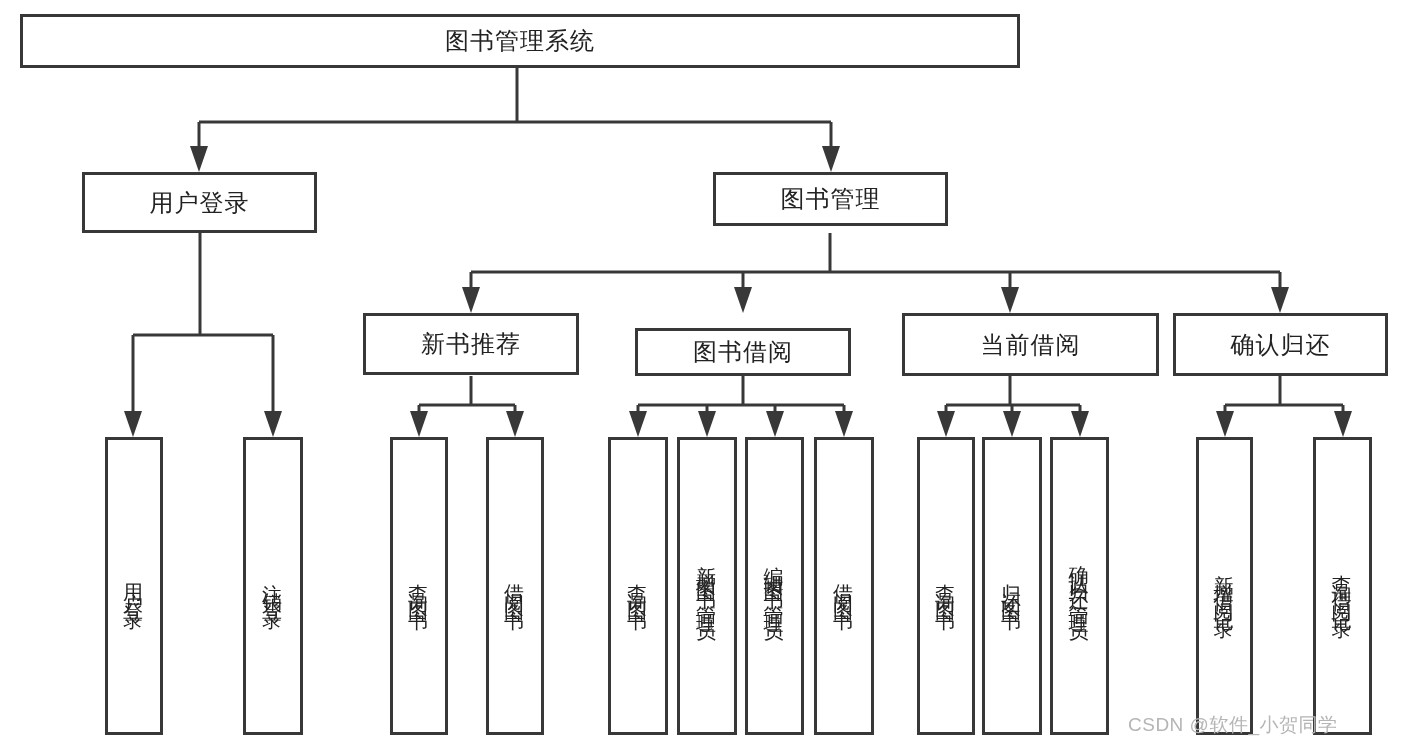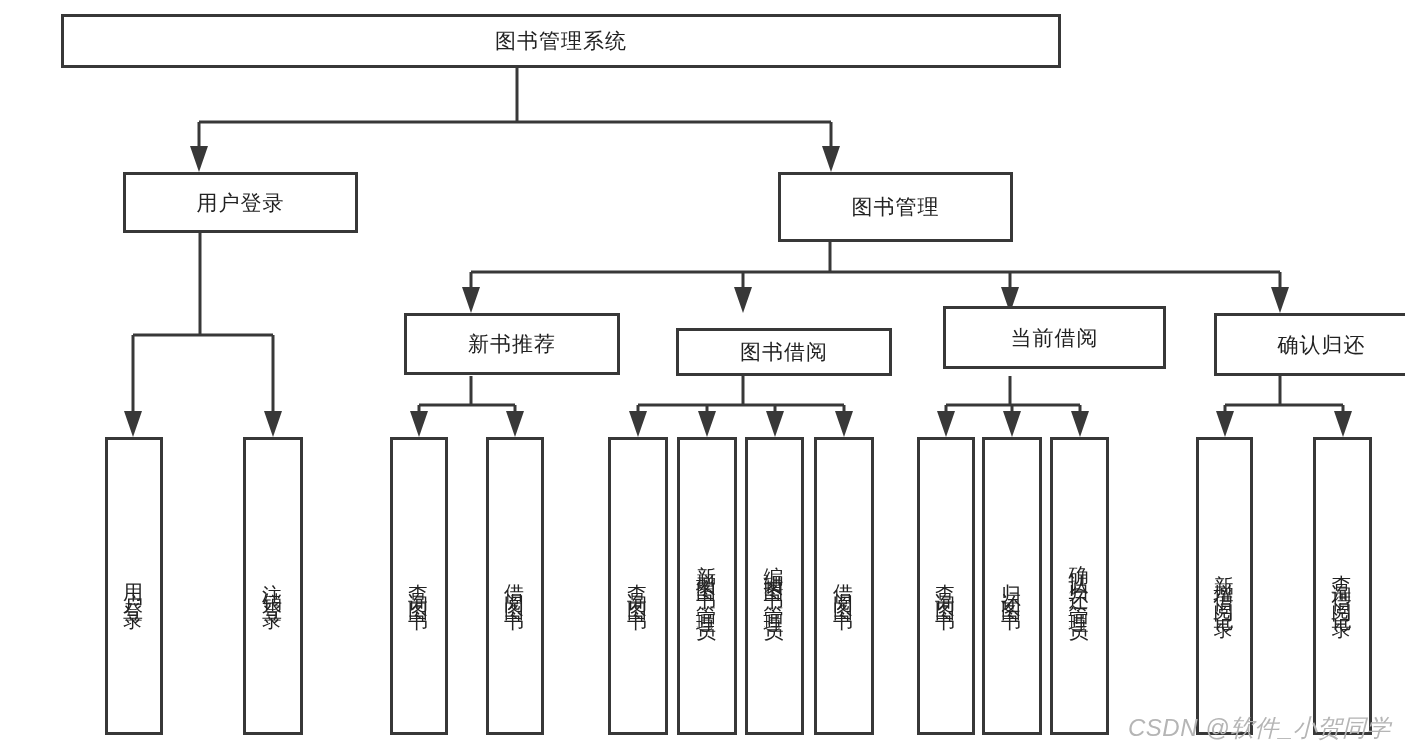--- a/index.html
+++ b/index.html
@@ -16,48 +16,46 @@
     background:var(--bg);
     overflow:hidden;
   }
   #connectors{position:absolute;left:0;top:0;width:1405px;height:747px;}
   .hnode{
     position:absolute;
     box-sizing:border-box;
     border:3px solid var(--line);
     background:#fff;
     display:flex;align-items:center;justify-content:center;
-    font-size:21px;color:var(--text);
+    font-size:24px;color:var(--text);
     letter-spacing:1px;
     z-index:2;
-    margin-left:41px;
   }
   .vnode{
     position:absolute;
     box-sizing:border-box;
     border:3px solid var(--line);
     background:#fff;
     display:flex;align-items:center;justify-content:center;
     writing-mode:vertical-lr;
     text-orientation:mixed;
     font-size:20px;color:var(--text);
     letter-spacing:9px;
     top:437px;height:298px;
     z-index:2;
   }
   .vnode.long{letter-spacing:8px;}
   .watermark{
     position:absolute;
     left:1128px;top:712px;
-    font-size:24px;
+    font-size:19px;
     color:var(--wm);
     white-space:nowrap;
     z-index:3;
     letter-spacing:0.5px;
-    font-style:italic;
   }
 </style>
 </head>
 <body>
 
 <div class="stage">
 
   <svg id="connectors" viewBox="0 0 1405 747" xmlns="http://www.w3.org/2000/svg">
       <line x1="517" y1="68" x2="517" y2="122" stroke="#383838" stroke-width="3"></line>
       <line x1="199" y1="122" x2="831" y2="122" stroke="#383838" stroke-width="3"></line>
@@ -109,25 +107,25 @@
       <path d="M 1071 411 L 1089 411 L 1080 437 Z" fill="#383838"></path>
       <line x1="1225" y1="405" x2="1225" y2="419" stroke="#383838" stroke-width="3"></line>
       <path d="M 1216 411 L 1234 411 L 1225 437 Z" fill="#383838"></path>
       <line x1="1343" y1="405" x2="1343" y2="419" stroke="#383838" stroke-width="3"></line>
       <path d="M 1334 411 L 1352 411 L 1343 437 Z" fill="#383838"></path>
     </svg>
 
   <div class="hnode" style="left:20px;top:14px;width:1000px;height:54px;">图书管理系统</div>
 
   <div class="hnode" style="left:82px;top:172px;width:235px;height:61px;">用户登录</div>
-  <div class="hnode" style="left:737px;top:172px;width:235px;height:70px;">图书管理</div>
+  <div class="hnode" style="left:713px;top:172px;width:235px;height:54px;">图书管理</div>
 
   <div class="hnode" style="left:363px;top:313px;width:216px;height:62px;">新书推荐</div>
   <div class="hnode" style="left:635px;top:328px;width:216px;height:48px;">图书借阅</div>
-  <div class="hnode" style="left:902px;top:306px;width:223px;height:63px;">当前借阅</div>
+  <div class="hnode" style="left:902px;top:313px;width:257px;height:63px;">当前借阅</div>
   <div class="hnode" style="left:1173px;top:313px;width:215px;height:63px;">确认归还</div>
 
   <div class="vnode" style="left:105px;width:58px;">用户登录</div>
   <div class="vnode" style="left:243px;width:60px;">注销登录</div>
 
   <div class="vnode" style="left:390px;width:58px;">查询图书</div>
   <div class="vnode" style="left:486px;width:58px;">借阅图书</div>
 
   <div class="vnode" style="left:608px;width:60px;">查询图书</div>
   <div class="vnode long" style="left:677px;width:60px;">新增图书（管理员）</div>

